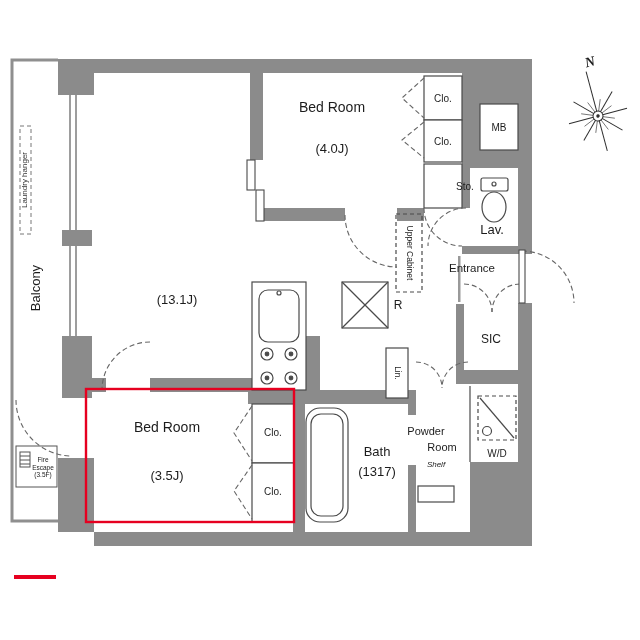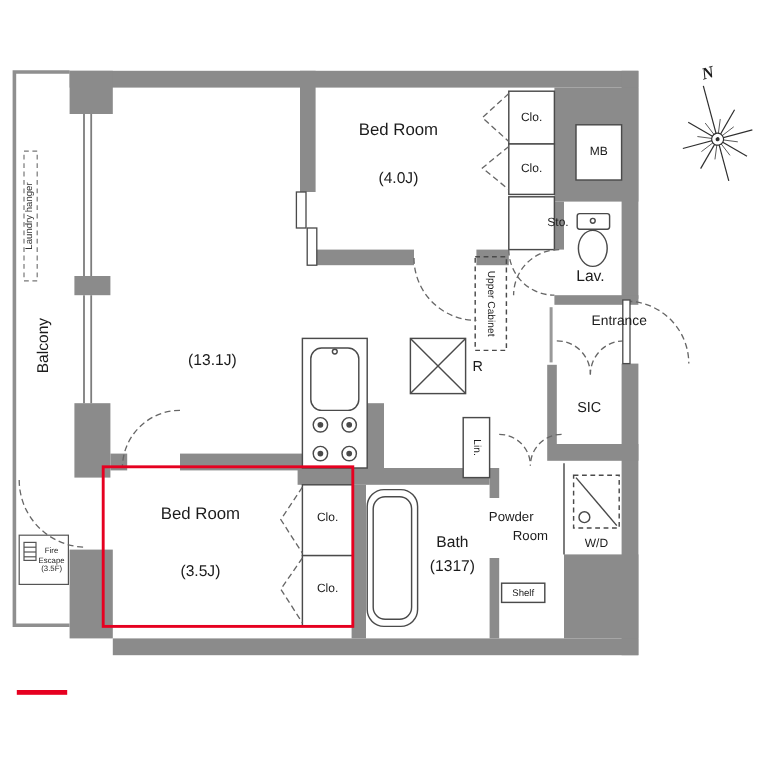--- a/index.html
+++ b/index.html
@@ -195,34 +195,34 @@
 <div class="lbl" style="left:332px;top:149px;font-size:13px;">(4.0J)</div>
 
 <div class="lbl" style="left:167px;top:428px;font-size:14px;">Bed Room</div>
 <div class="lbl" style="left:167px;top:476px;font-size:13px;">(3.5J)</div>
 
 <div class="lbl" style="left:443px;top:98px;font-size:10px;">Clo.</div>
 <div class="lbl" style="left:443px;top:141px;font-size:10px;">Clo.</div>
 <div class="lbl" style="left:499px;top:127px;font-size:10px;">MB</div>
 <div class="lbl" style="left:465px;top:186px;font-size:10px;">Sto.</div>
 <div class="lbl" style="left:492px;top:230px;font-size:13px;">Lav.</div>
-<div class="lbl" style="left:516px;top:268px;font-size:11.5px;text-align:center;">Entrance</div>
+<div class="lbl" style="left:472px;top:268px;font-size:11.5px;text-align:center;">Entrance</div>
 <div class="lbl" style="left:491px;top:340px;font-size:12px;">SIC</div>
 
 <div class="lbl v-cw" style="left:409px;top:253px;font-size:8.5px;">Upper Cabinet</div>
 <div class="lbl" style="left:398px;top:306px;font-size:12px;">R</div>
 <div class="lbl v-cw" style="left:397px;top:373px;font-size:8.5px;">Lin.</div>
 
 <div class="lbl" style="left:377px;top:452px;font-size:13px;">Bath</div>
 <div class="lbl" style="left:377px;top:472px;font-size:13px;">(1317)</div>
 
 <div class="lbl" style="left:426px;top:431px;font-size:11px;">Powder</div>
 <div class="lbl" style="left:442px;top:447px;font-size:11px;">Room</div>
 <div class="lbl" style="left:497px;top:453px;font-size:10px;">W/D</div>
-<div class="lbl" style="left:436px;top:495px;font-size:8px;">Shelf</div>
+<div class="lbl" style="left:436px;top:465px;font-size:8px;font-style:italic;">Shelf</div>
 
 <div class="lbl" style="left:273px;top:432px;font-size:10px;">Clo.</div>
 <div class="lbl" style="left:273px;top:491px;font-size:10px;">Clo.</div>
 
 <div class="fe-text">
   <span>Fire</span>
   <span>Escape</span>
   <span>(3.5F)</span>
 </div>
 

